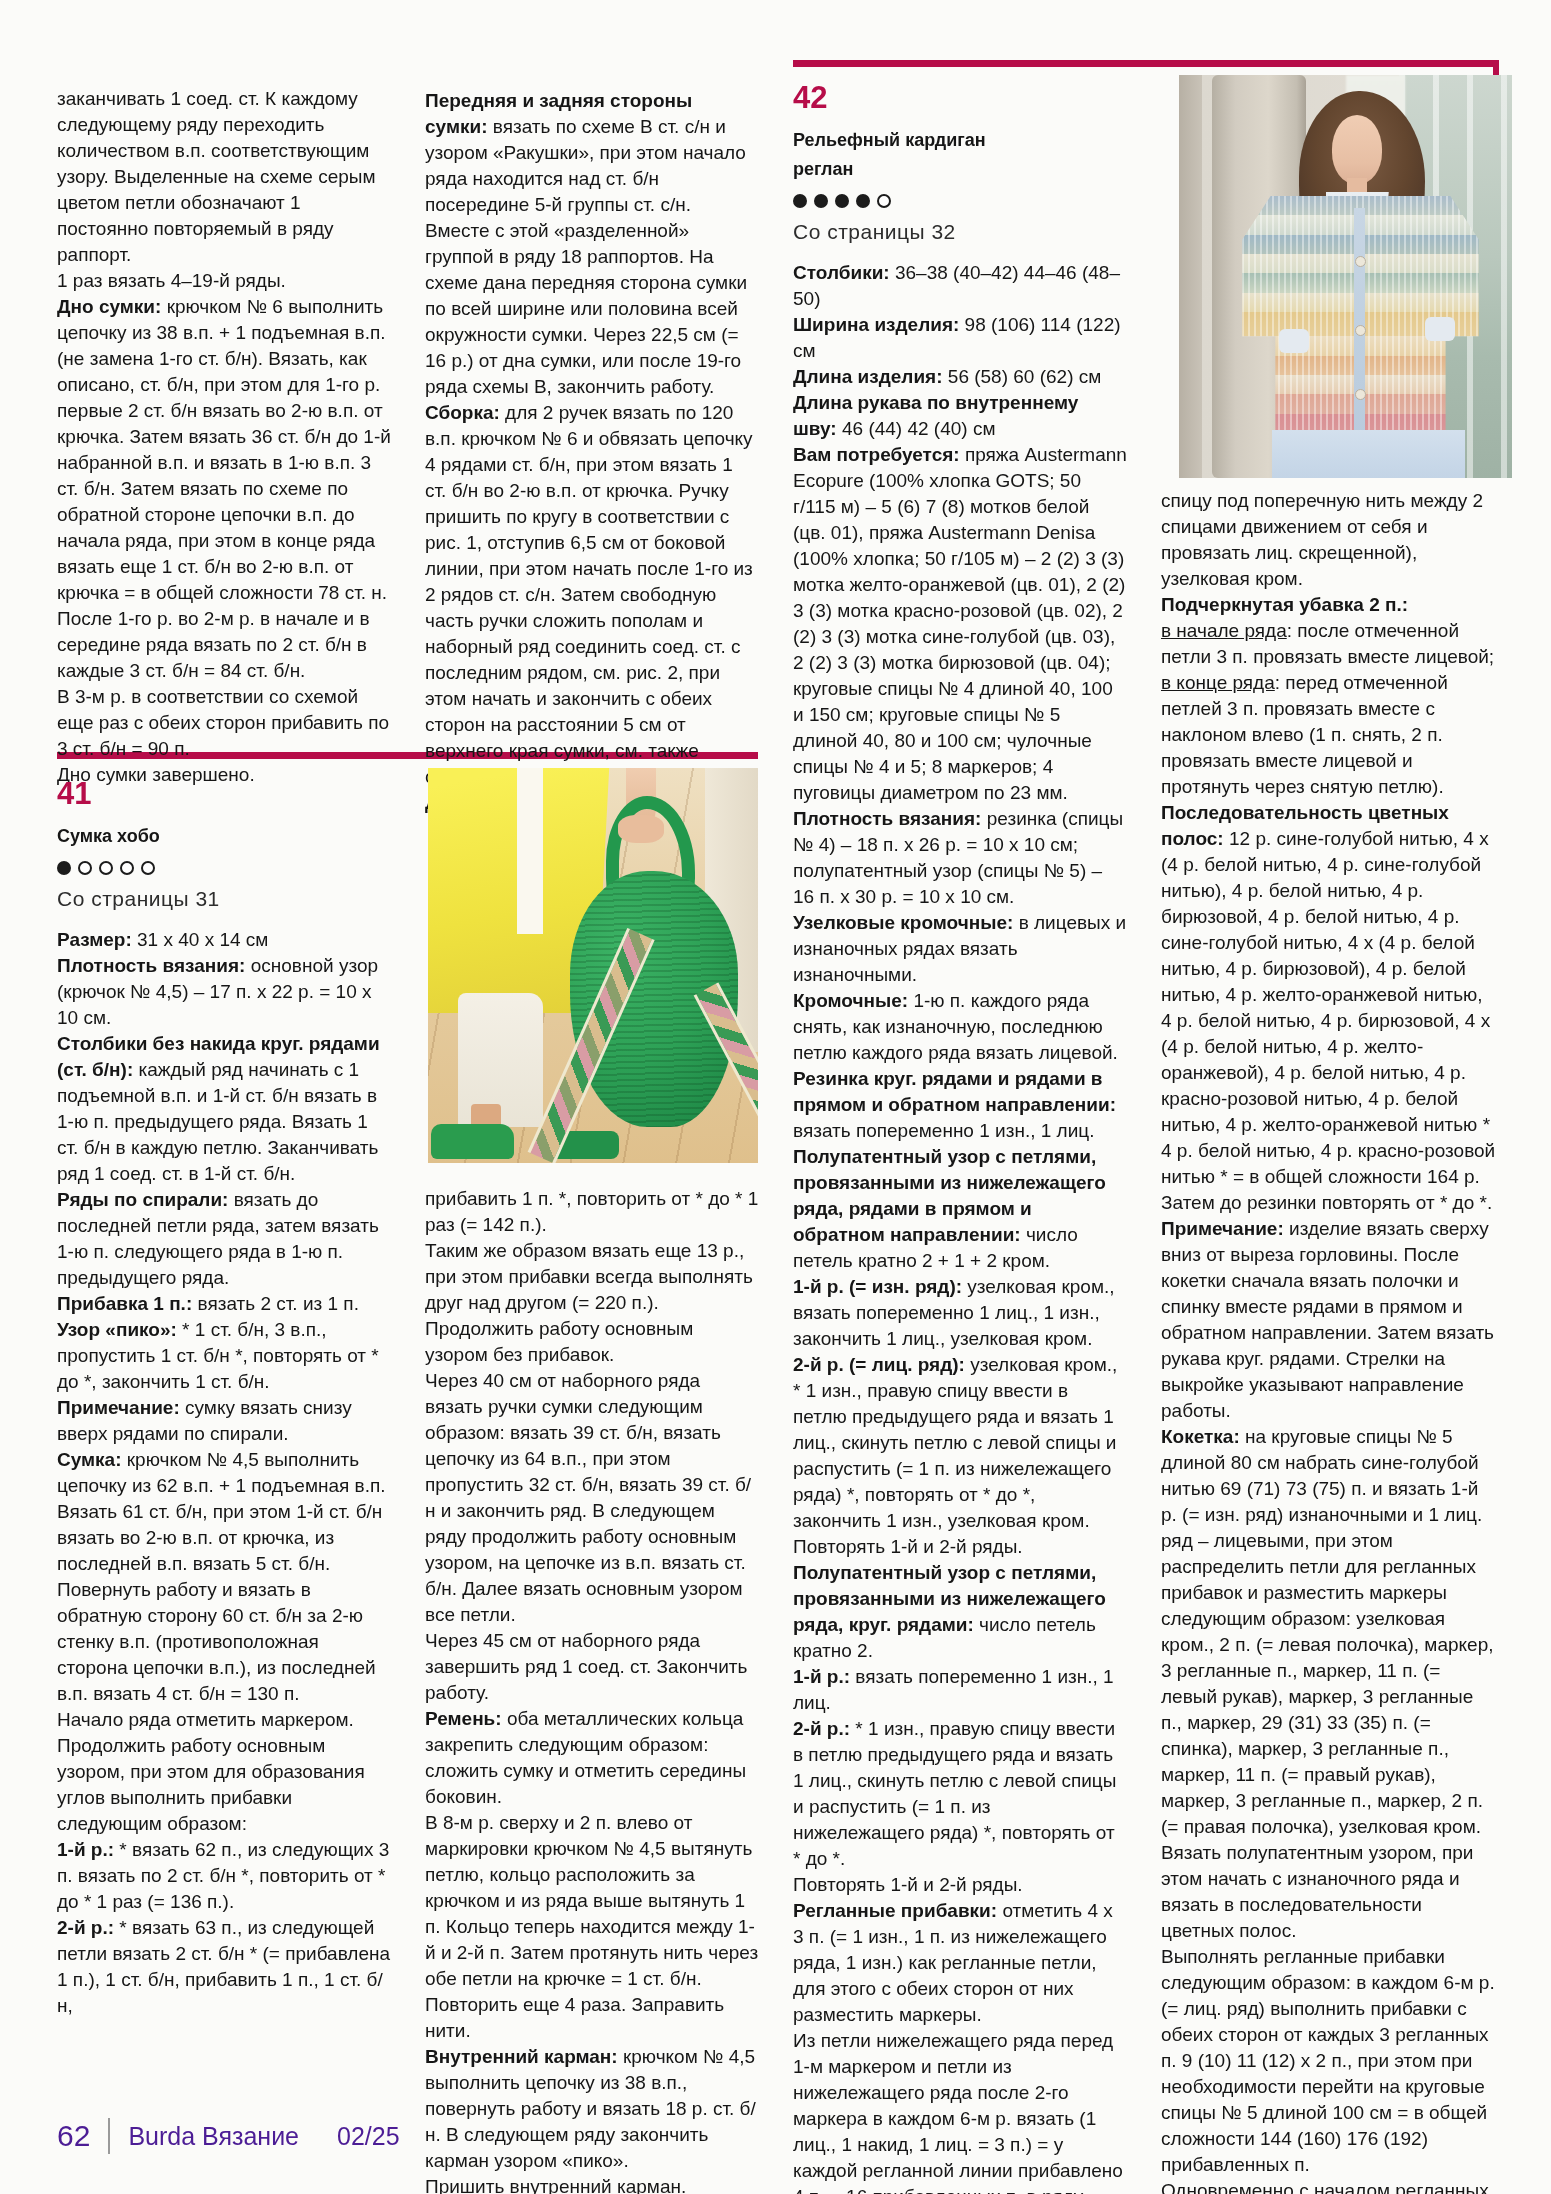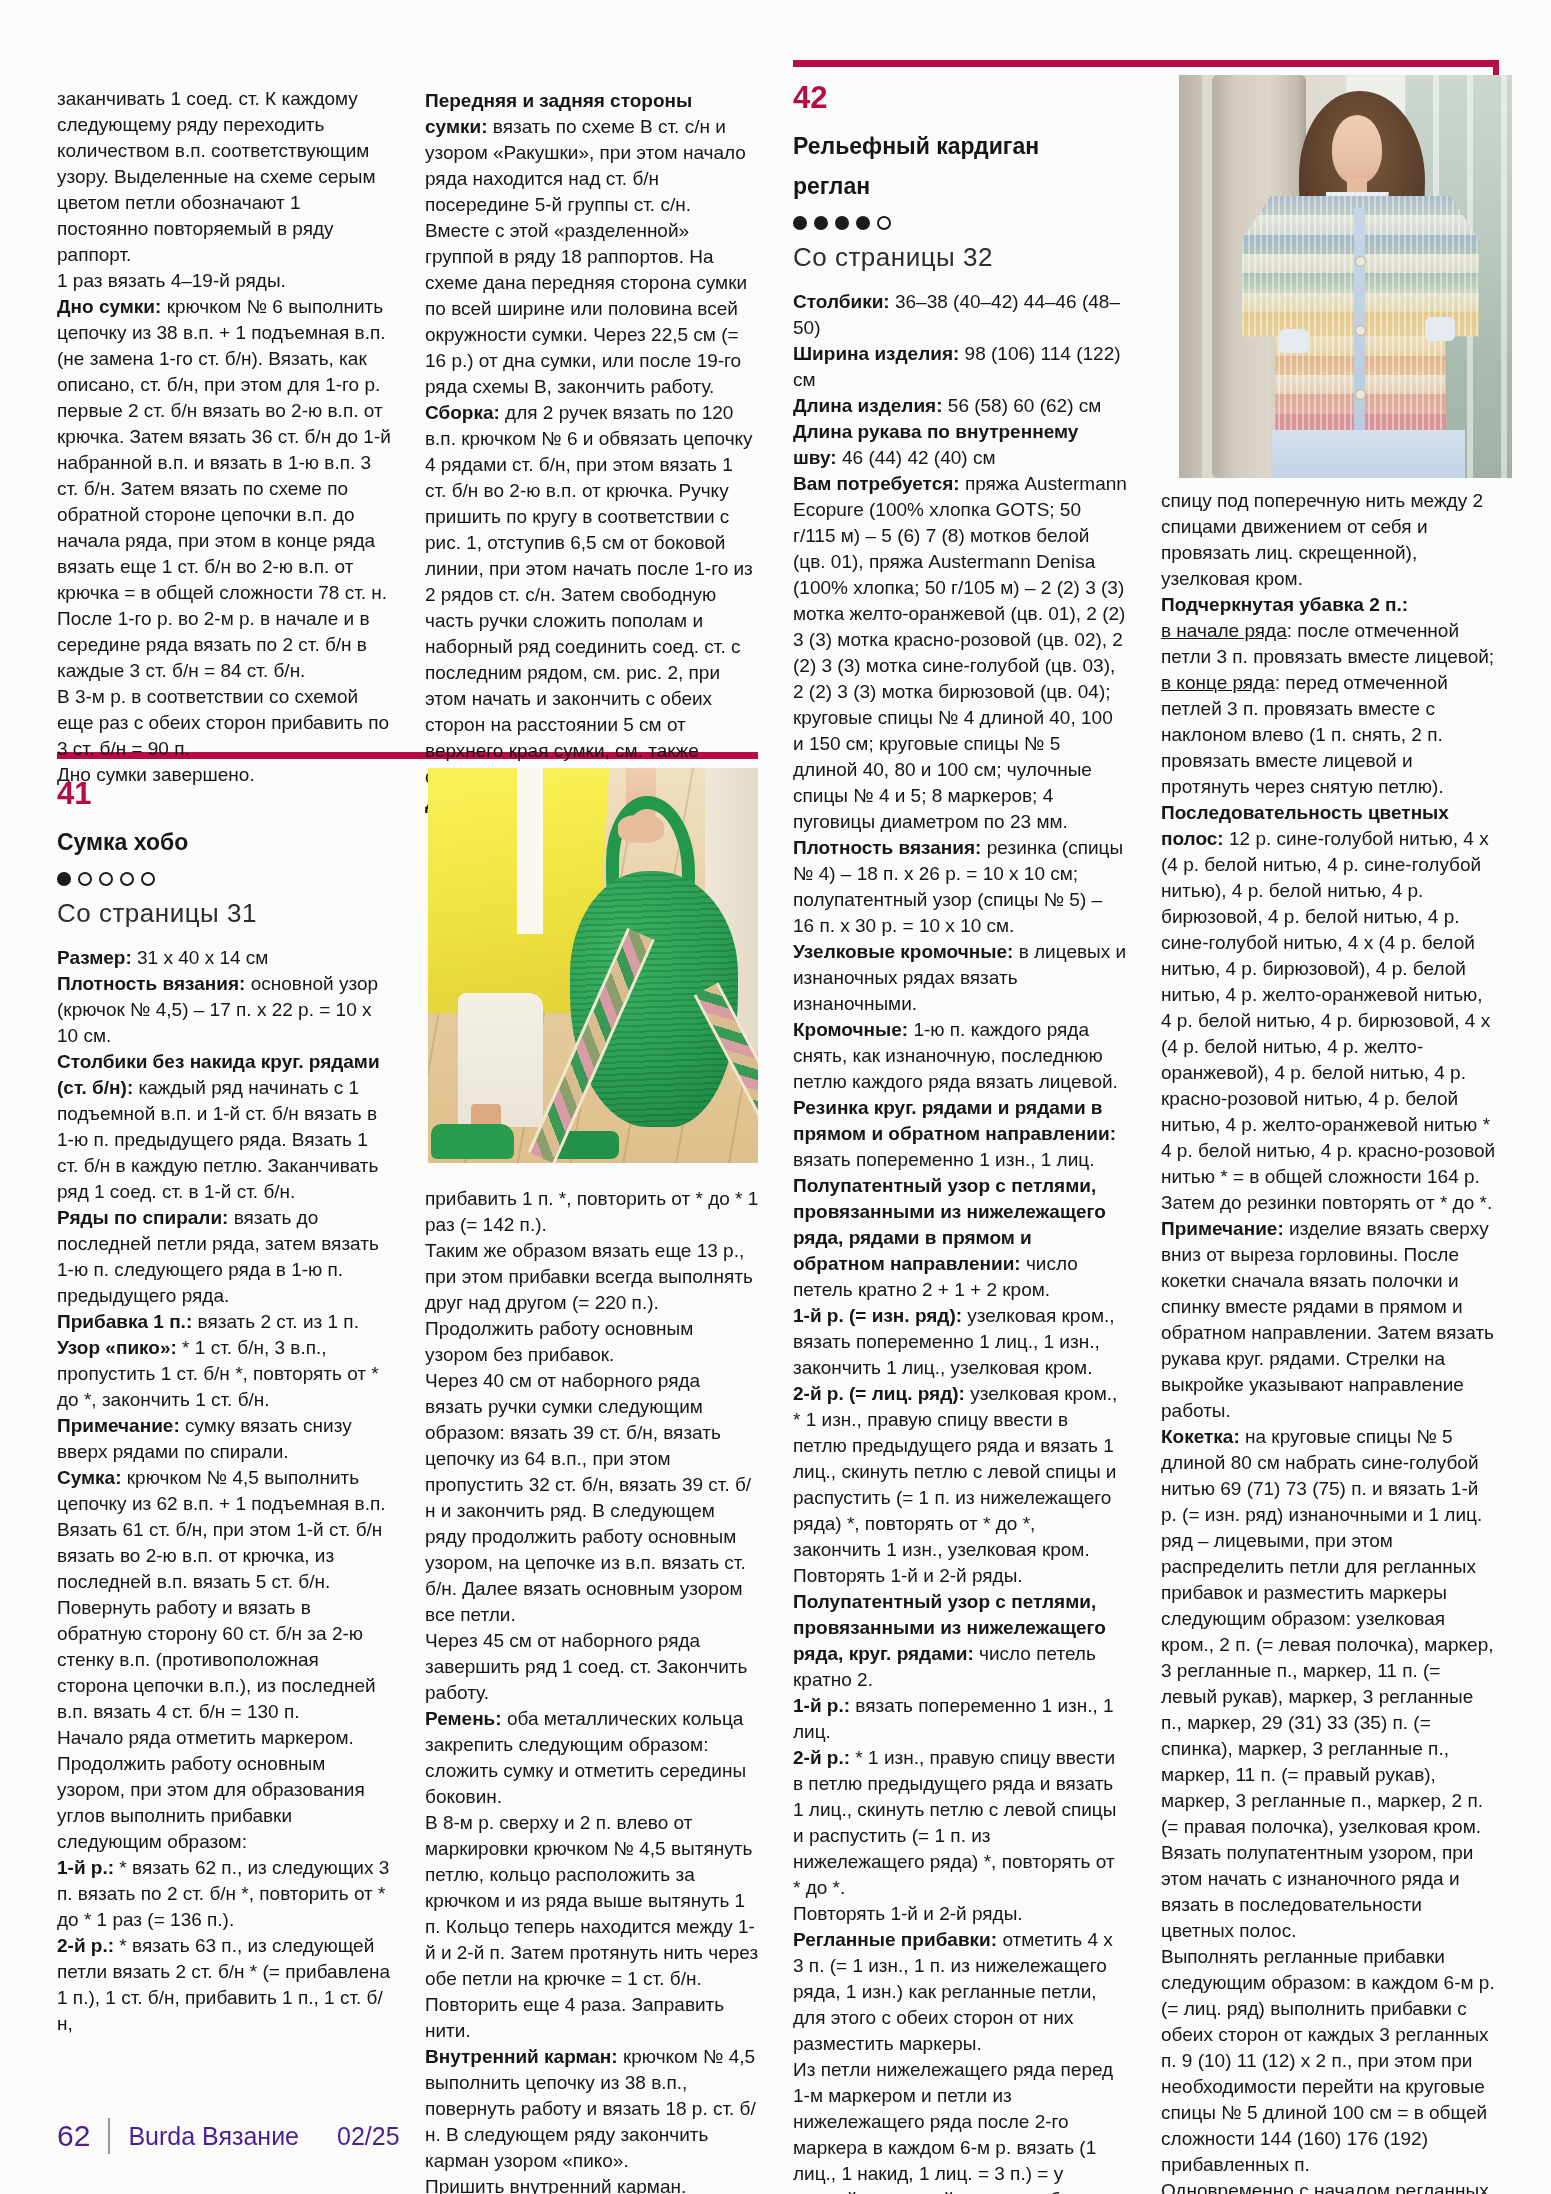--- a/index.html
+++ b/index.html
@@ -4,25 +4,25 @@
 <style>
   :root{ --accent:#b60d49; --ink:#161616; }
   html,body{ margin:0; padding:0; background:#e9e7e2; }
   .page{ position:relative; width:1551px; height:2194px; margin:0 auto; background:#fbfbf9;
          overflow:hidden; font-family:"Liberation Sans", sans-serif; color:var(--ink); }
   .col{ position:absolute; width:334px; }
   .para{ font-size:19px; line-height:26px; margin:0; }
   .lead{ font-weight:700; }
   .lead.u{ font-weight:400; text-decoration:underline; }
   .sec-num{ font-size:31px; font-weight:700; color:var(--accent); margin:8px 0 10px; }
-  .sec-title{ font-size:23px; font-weight:700; line-height:40px; margin:0 0 10px; max-width:255px; }
+  .sec-title{ font-size:18px; font-weight:700; line-height:29px; margin:0 0 10px; max-width:255px; }
   .dots{ display:flex; gap:7px; margin:4px 0 12px; }
   .dot{ width:14px; height:14px; border:2.5px solid #1c1c1c; border-radius:50%; background:#fff; box-sizing:border-box; }
   .dot.filled{ background:#1c1c1c; }
-  .sec-page{ font-size:26px; color:#2d2d2d; letter-spacing:.5px; margin:4px 0 16px; }
+  .sec-page{ font-size:21px; color:#2d2d2d; letter-spacing:.5px; margin:4px 0 16px; }
   .rule{ position:absolute; background:var(--accent); height:7px; }
   .vtick{ position:absolute; background:var(--accent); width:6px; }
   .photo{ position:absolute; overflow:hidden; }
   .photo *{ position:absolute; }
   
   .footer{ position:absolute; left:57px; top:2118px; display:flex; align-items:center; gap:18px; color:#4c1d95; }
   .footer-page{ font-size:30px; }
   .footer-sep{ width:2px; height:36px; background:#9a9a9a; }
   .footer-mag{ font-size:25px; }
   .footer-issue{ font-size:25px; margin-left:20px; }

